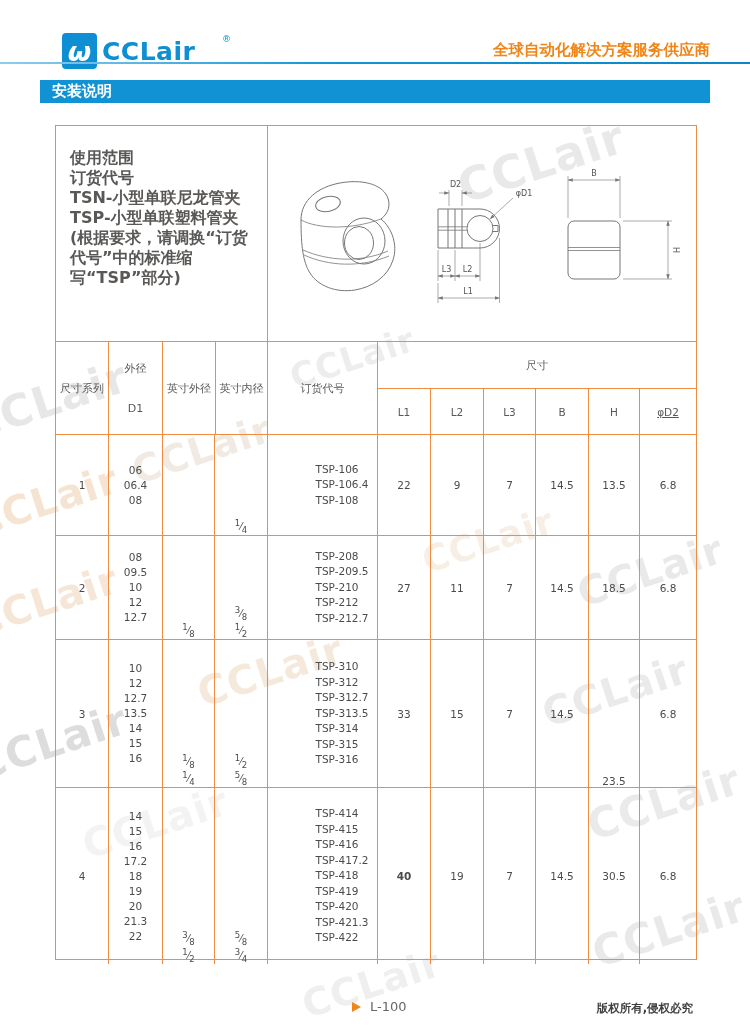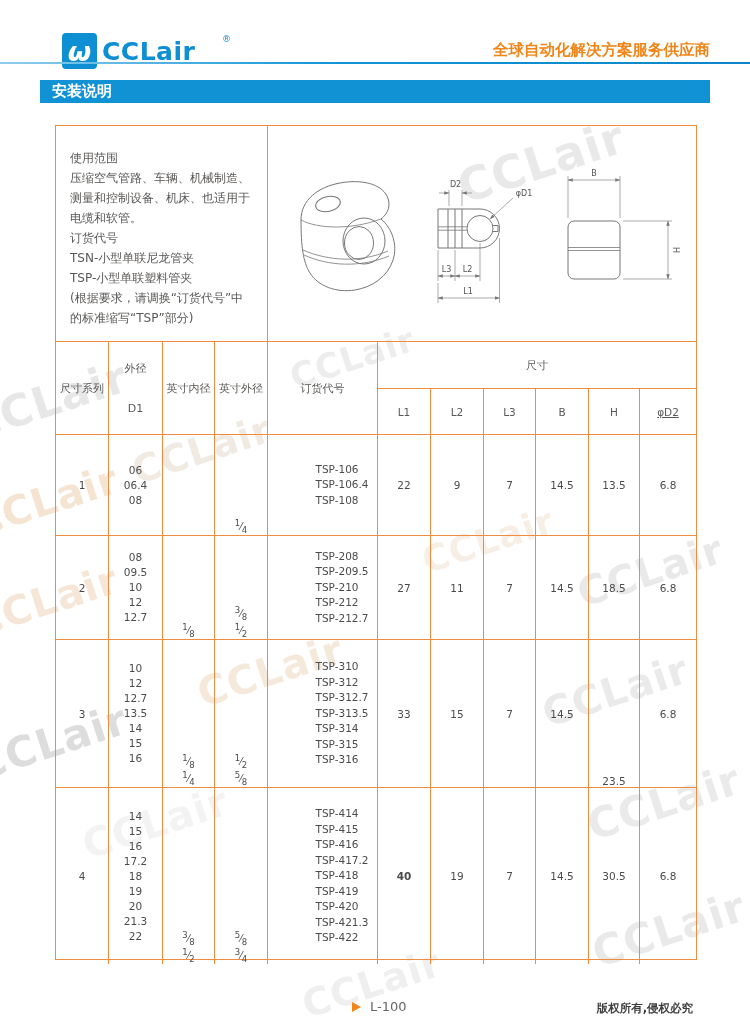--- a/index.html
+++ b/index.html
@@ -37,21 +37,21 @@
     box-sizing:border-box;z-index:2;
   }
   
   .sheet{
     position:absolute;left:55px;top:125px;width:642px;height:835px;
     border:1px solid var(--bd);box-sizing:border-box;z-index:1;
   }
   .top-row{display:flex;height:215px;border-bottom:1px solid var(--bd);}
   .info-cell{
     width:212px;border-right:1px solid var(--bd);box-sizing:border-box;
-    padding:22px 13px 0 14px;color:var(--info);font-size:12px;line-height:20px;
+    padding:22px 13px 0 14px;color:var(--info);font-size:16px;line-height:20px;font-weight:bold;
   }
   .info-cell p{margin:0;}
   .draw-cell{width:428px;position:relative;}
   .hdr-row{display:flex;height:92px;border-bottom:1px solid var(--bd);font-size:11px;color:var(--info);}
   .hcell{
     border-right:1px solid var(--bd);box-sizing:border-box;display:flex;flex-direction:column;
     align-items:center;justify-content:center;text-align:center;
   }
   .dims-wrap{width:318px;display:flex;flex-direction:column;box-sizing:border-box;}
   .dims-title{height:47px;border-bottom:1px solid var(--bd);display:flex;align-items:center;justify-content:center;box-sizing:border-box;}
@@ -108,21 +108,20 @@
 
 <div class="section-bar">
   <span>安装说明</span>
 </div>
 
 <div class="sheet">
 
   <div class="top-row">
     <div class="info-cell">
       <p>使用范围</p>
-      <p>压缩空气管路、车辆、机械制造、测量和控制设备、机床、也适用于电缆和软管。</p>
       <p>订货代号</p>
       <p>TSN-小型单联尼龙管夹</p>
       <p>TSP-小型单联塑料管夹</p>
       <p>(根据要求，请调换“订货代号”中的标准缩写“TSP”部分)</p>
     </div>
     <div class="draw-cell">
       <svg viewBox="0 0 428 215" width="428" height="215">
         <defs>
           <marker id="arr" viewBox="0 0 10 10" refX="8.5" refY="5" markerWidth="8" markerHeight="8" orient="auto-start-reverse">
             <path d="M0,1.8 L9,5 L0,8.2 Z" fill="#777"></path>
@@ -198,25 +197,25 @@
   </div>
 
   <div class="hdr-row">
     <div class="hcell" style="width:53px">
       <span>尺寸系列</span>
     </div>
     <div class="hcell" style="width:54px;gap:26px">
       <span>外径</span>
       <span>D1</span>
     </div>
+    <div class="hcell" style="width:53px">
+      <span>英寸外径</span>
+    </div>
     <div class="hcell" style="width:52px">
       <span>英寸内径</span>
-    </div>
-    <div class="hcell" style="width:53px">
-      <span>英寸外径</span>
     </div>
     <div class="hcell" style="width:110px">
       <span>订货代号</span>
     </div>
     <div class="dims-wrap">
       <div class="dims-title">尺寸</div>
       <div class="dims-cols" id="dims-cols">
           <div class="hcell" style="width: 53px;">L1</div>
           <div class="hcell" style="width: 53px;">L2</div>
           <div class="hcell" style="width: 52px;">L3</div>

